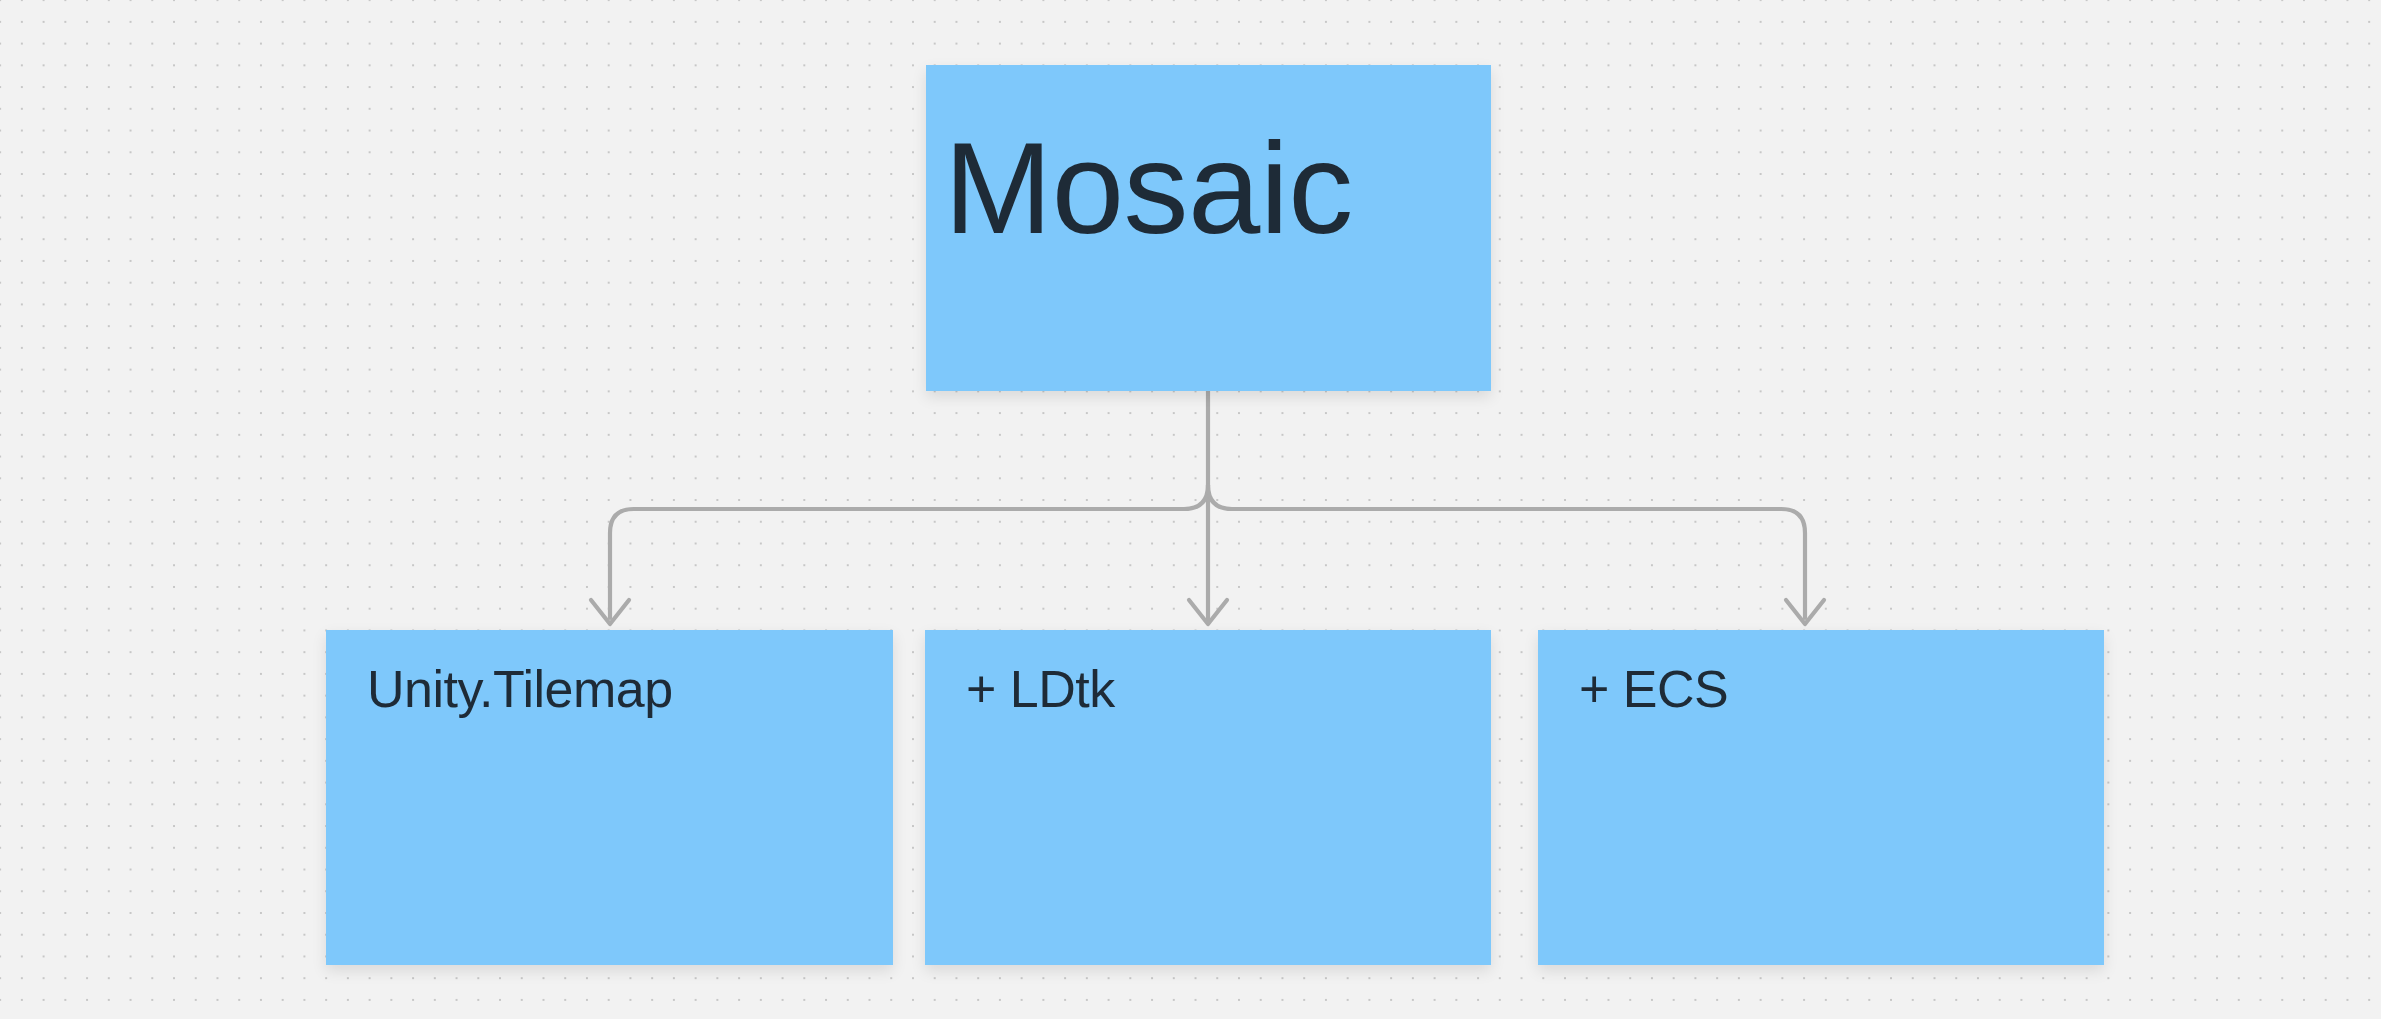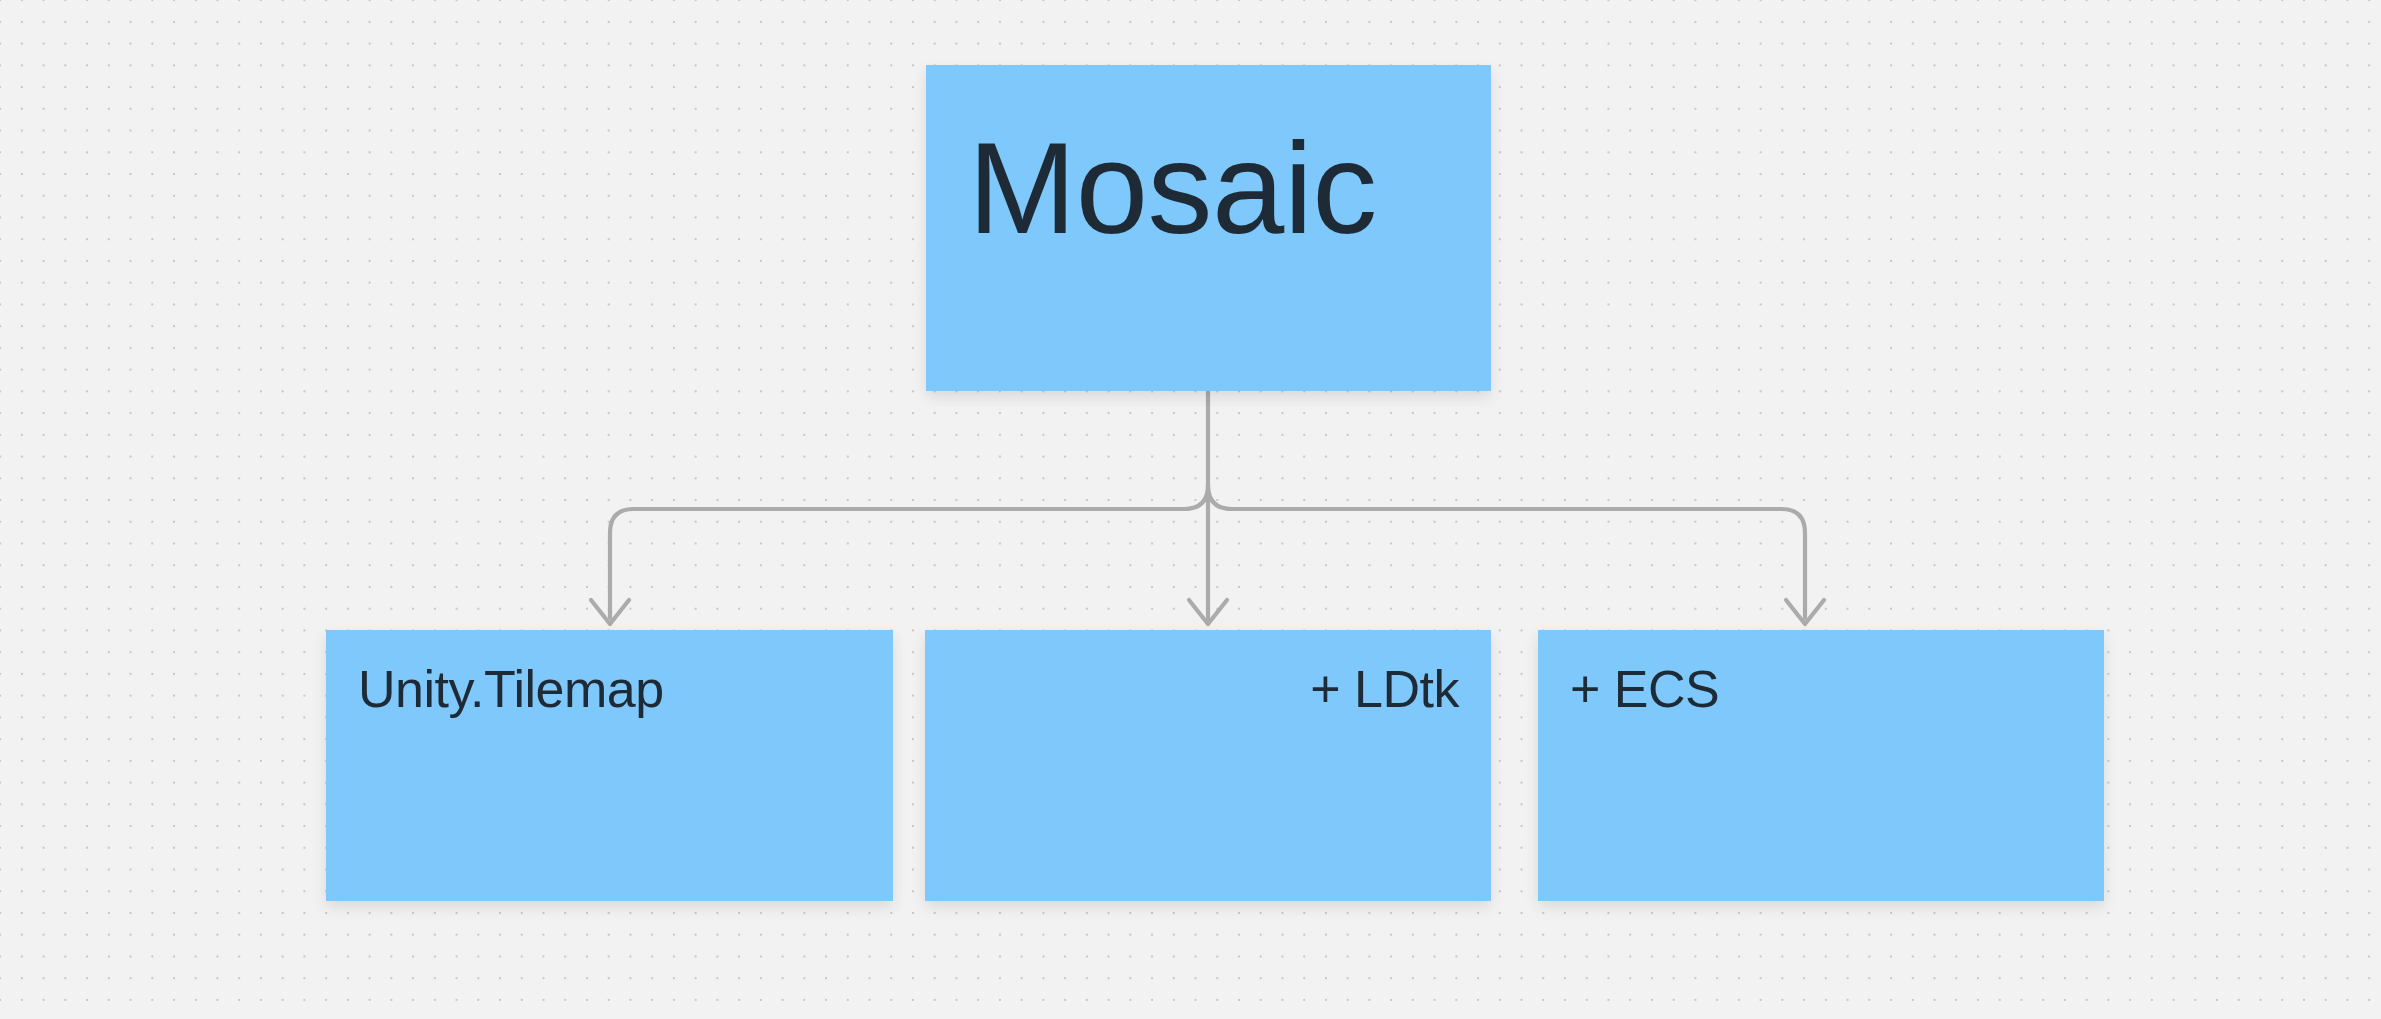--- a/index.html
+++ b/index.html
@@ -45,26 +45,26 @@
     background: var(--node_fill);
     box-shadow: 0 6px 14px rgba(0,0,0,0.10);
     color: var(--node_text);
   }
   .node-label {
     display: block;
     font-weight: 500;
     letter-spacing: -0.5px;
     white-space: nowrap;
   }
-  .node-root { left: 926px; top: 65px; width: 565px; height: 326px; padding: 42px 42px; }
+  .node-root { left: 926px; top: 65px; width: 565px; height: 326px; padding: 42px 18px; }
   .root-label { font-size: 130px; line-height: 1.25; }
-  .node-child { top: 630px; height: 271px; padding: 26px 32px; }
+  .node-child { top: 630px; height: 335px; padding: 26px 41px; }
   .child-label { font-size: 52px; line-height: 1.3; }
   .node-c1 { left: 326px;  width: 567px; }
-  .node-c2 { left: 925px;  width: 566px; text-align: right; }
+  .node-c2 { left: 925px;  width: 566px; }
   .node-c3 { left: 1522px; width: 566px; margin-left: 16px; }
 </style>
 </head>
 <body>
 
 <div class="canvas">
 
   <svg class="connectors" viewBox="0 0 2381 1019" xmlns="http://www.w3.org/2000/svg">
 
     <path d="M1208,391 L1208,620"></path>

